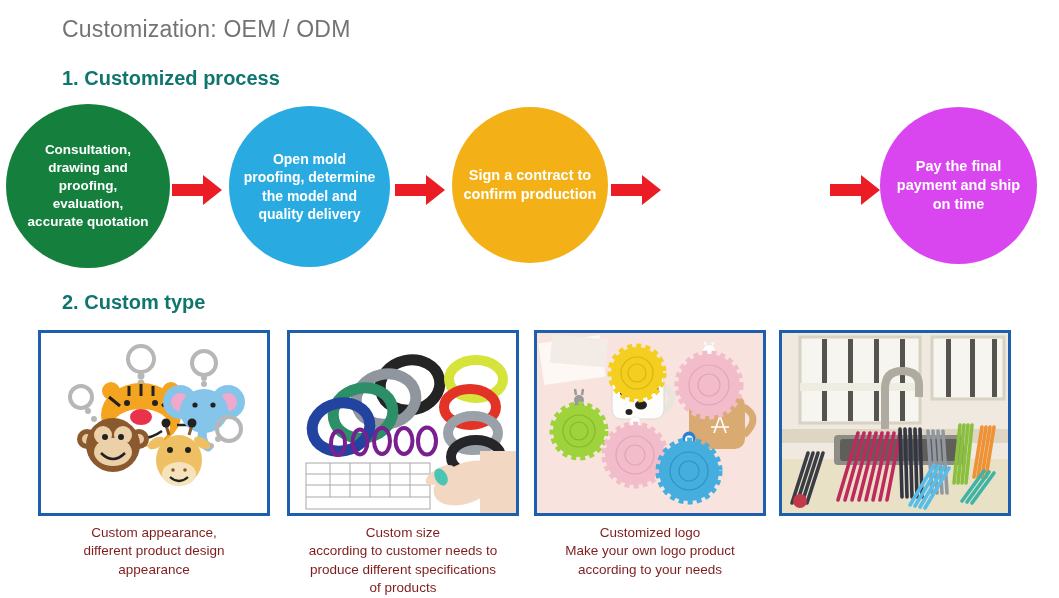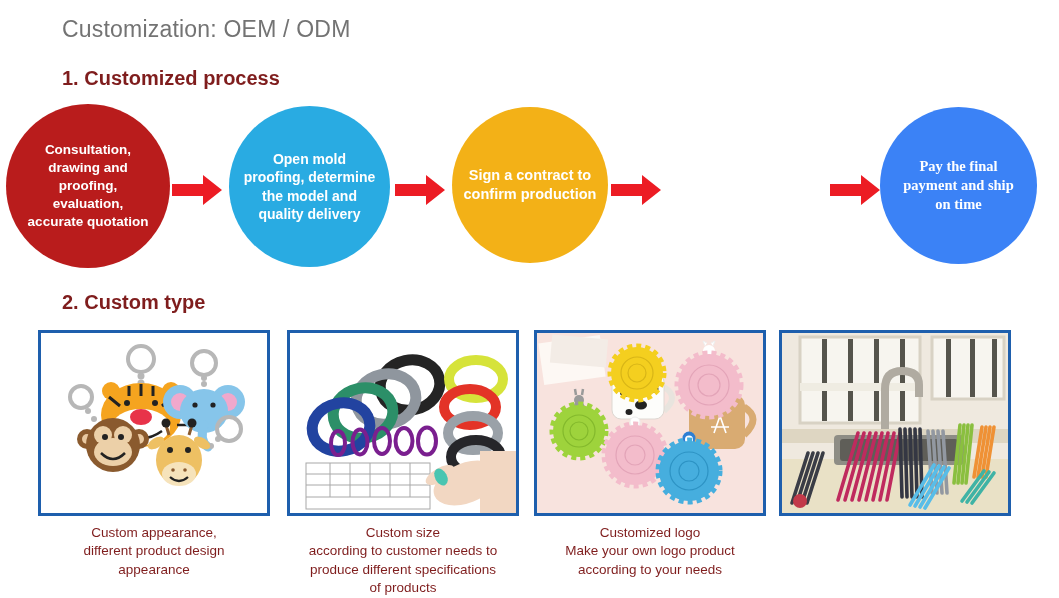--- a/index.html
+++ b/index.html
@@ -6,36 +6,36 @@
   .canvas {
     position:relative; width:1059px; height:598px; background:#ffffff;
     font-family:"Liberation Sans", sans-serif; overflow:hidden;
   }
   .page-title {
     position:absolute; left:62px; top:16px;
     font-size:23px; font-weight:normal; color:#737373; letter-spacing:.2px;
   }
   .section-title {
     position:absolute; left:62px;
-    font-size:20px; font-weight:bold; color:#7f1d1d;
+    font-size:20px; font-weight:bold; color:#0f766e;
   }
   .section-1 { top:67px; }
   .section-2 { top:291px; }
 
   .step-circle {
     position:absolute; border-radius:50%;
     display:flex; align-items:center; justify-content:center;
     text-align:center; color:#ffffff; font-weight:bold;
     line-height:1.32; white-space:pre-line; box-sizing:border-box; padding:8px;
   }
-  .c1 { left:6px;  top:104px; width:164px; height:164px; background:#b91c1c; font-size:13.5px; }
+  .c1 { left:6px;  top:104px; width:164px; height:164px; background:#15803d; font-size:13.5px; }
   .c2 { left:229px; top:106px; width:161px; height:161px; background:#29abe2; font-size:14px; }
   .c3 { left:452px; top:107px; width:156px; height:156px; background:#f3b117; font-size:14.5px; }
   .c4 { left:667px; top:106px; width:160px; height:160px; background:#90c795; font-size:14px; }
-  .c5 { left:880px; top:107px; width:157px; height:157px; background:#3b82f6; font-size:14.5px;font-family:Liberation Serif, serif; }
+  .c5 { left:880px; top:107px; width:157px; height:157px; background:#d946ef; font-size:14.5px; }
 
   .flow-arrow { position:absolute; top:175px; width:50px; height:30px; }
   .a1 { left:172px; } .a2 { left:395px; } .a3 { left:611px; } .a4 { left:830px; }
 
   .type-card {
     position:absolute; top:330px; width:232px; height:186px;
     border:3px solid #1e5fad; box-sizing:border-box; background:#ffffff;
   }
   .b1 { left:38px; } .b2 { left:287px; } .b3 { left:534px; } .b4 { left:779px; }
   .type-card svg { display:block; width:100%; height:100%; }

